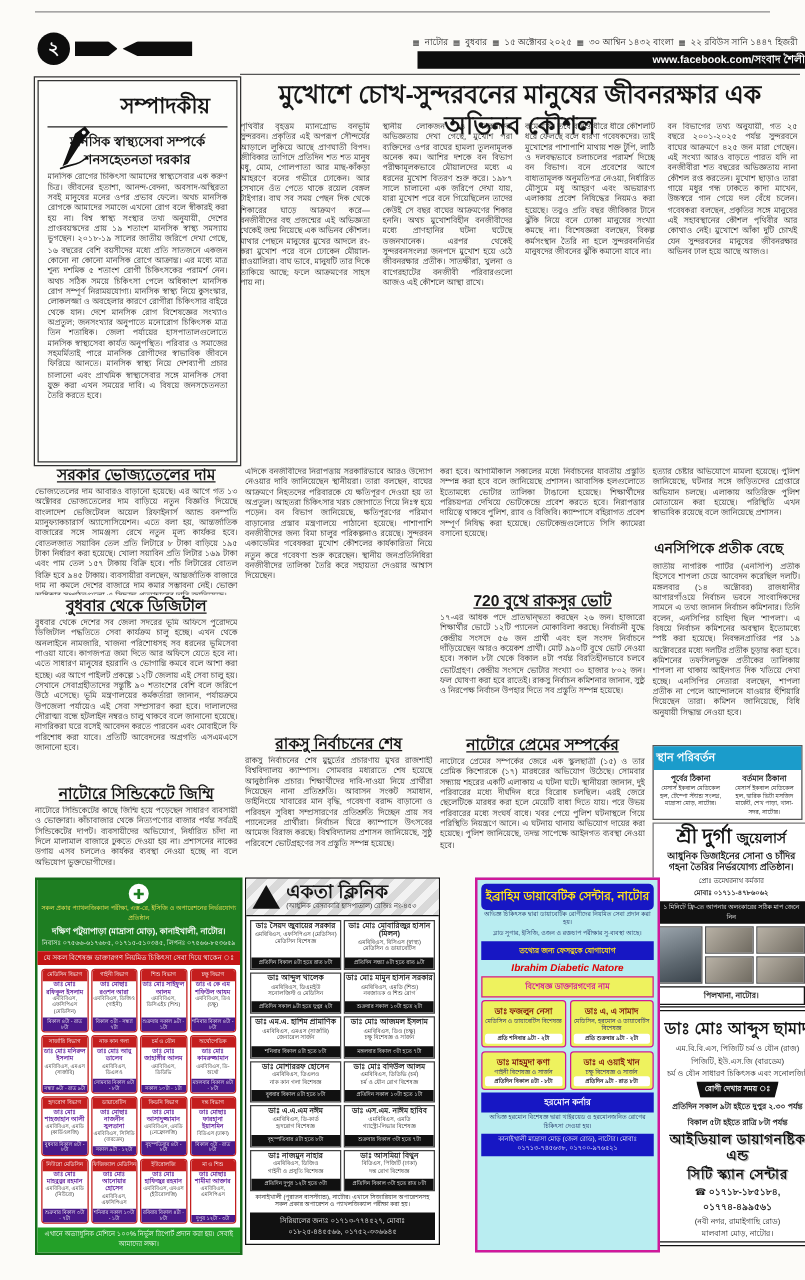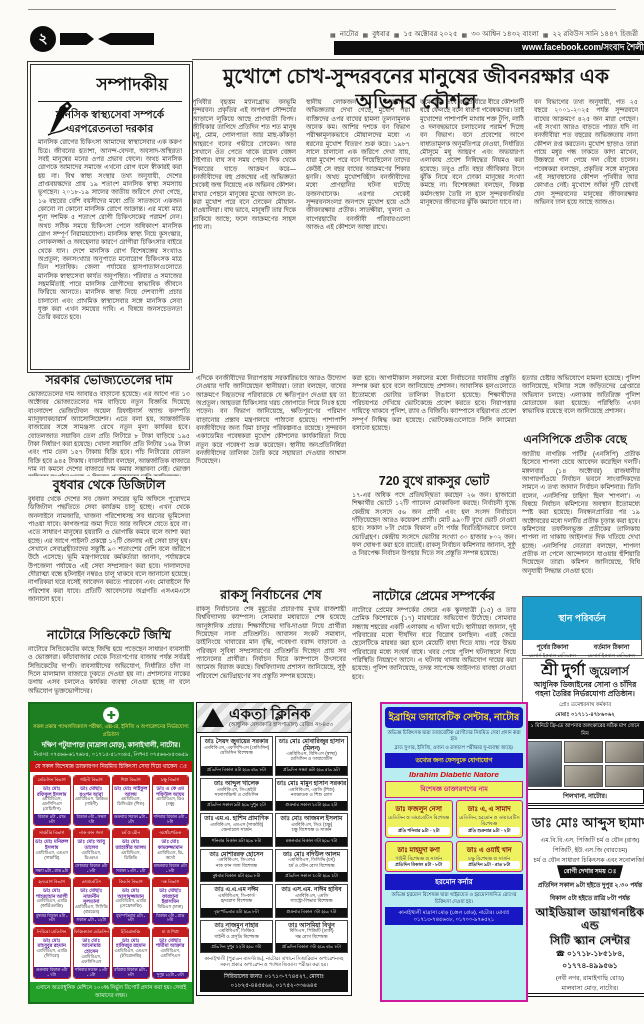--- a/index.html
+++ b/index.html
@@ -10,21 +10,21 @@
   .pagenum{width:26px;height:26px;background:#0d0d0d;border-radius:50%;color:#fff;font-weight:bold;font-size:14px;display:flex;align-items:center;justify-content:center;}
   .wedge-r{width:34px;height:12px;background:#0d0d0d;clip-path:polygon(0 0,78% 0,100% 50%,78% 100%,0 100%);}
   .wedge-l{width:56px;height:12px;background:#0d0d0d;clip-path:polygon(22% 0,100% 0,100% 100%,22% 100%,0 50%);}
   .mast-top{font-size:7px;font-weight:bold;border:1px solid #0d0d0d;padding:0 3px;background:#fff;}
   .mast{font-size:25px;font-weight:900;letter-spacing:1px;line-height:1;}
   .dateline{font-size:7px;color:#222;display:flex;gap:4px;align-items:center;justify-content:flex-end;white-space:nowrap;}
   .dl-ic{font-size:6px;color:#333;}
   .fb-bar{background:#0d0d0d;color:#fff;font-size:8.5px;font-weight:bold;display:flex;align-items:center;justify-content:flex-end;padding:0 6px;}
   
   .lead-h{font-size:20px;font-weight:900;text-align:center;line-height:1.25;}
-  .h-md{font-size:12.5px;font-weight:900;text-align:center;line-height:1.1;}
+  .h-md{font-size:12.5px;font-weight:900;text-align:center;line-height:1.1;text-decoration:underline;}
   .h-sm{font-size:11px;font-weight:900;text-align:center;line-height:1.1;}
   .bt{font-size:6.4px;line-height:1.3;text-align:justify;color:#1c1c1c;overflow:hidden;}
   
   .edi{border:1px solid #333;outline:1px solid #333;outline-offset:2px;background:#fdfdfb;padding:6px 7px;}
   .edi-title{font-size:17px;font-weight:900;text-align:right;padding-right:14px;}
   .edi-sub{font-size:10.5px;font-weight:bold;text-align:center;line-height:1.35;}
   
   .tisha{border:2px solid #176e1b;background:#fff;display:flex;flex-direction:column;}
   .t-head{background:#1e7e22;color:#fff;text-align:center;padding:3px 2px 2px;}
   .t-title{font-size:12.5px;font-weight:900;}
@@ -83,21 +83,21 @@
   
   .samad{border:4px double #111;background:#fff;padding:4px 5px;text-align:center;display:flex;flex-direction:column;gap:2px;}
   .s-title{font-size:13px;font-weight:900;}
   .s-line{font-size:6.2px;line-height:1.25;}
   .s-rib{background:#111;color:#fff;font-size:6px;font-weight:bold;padding:1px;clip-path:polygon(0 0,100% 0,95% 100%,5% 100%);margin:0 26px;}
   .s-time{font-size:6.2px;font-weight:bold;}
   .s-fancy{font-size:11px;font-weight:900;letter-spacing:.5px;color:#141414;text-shadow:1px 1px 0 #bbb;line-height:1.15;}
   .s-ph{font-size:7.4px;font-weight:900;}
   
   .notice{border:1.5px solid #555;background:#fff;display:flex;flex-direction:column;}
-  .n-head{background:#1b9ccb;color:#fff;font-size:9px;font-weight:900;text-align:center;padding:14px;}
+  .n-head{background:#1b9ccb;color:#fff;font-size:9px;font-weight:900;text-align:left;padding:2px;}
   .n-cols{display:flex;flex:1;}
   .n-col{flex:1;padding:2px 3px;}
   .n-lab{font-size:6.2px;font-weight:bold;text-align:center;}
   .n-addr{font-size:4.8px;line-height:1.3;text-align:center;}
   
   .pen{position:absolute;left:8px;top:26px;}
 </style>
 </head>
 <body>
 
@@ -141,21 +141,21 @@
     <div style="position:relative;height:36px;">
       <svg class="pen" width="34" height="40" viewBox="0 0 34 40">
         <path d="M4 36 L14 10 L22 4 L26 9 L19 17 L8 34 Z" fill="#111"></path>
         <circle cx="21" cy="9" r="1.6" fill="#fff"></circle>
         <path d="M2 38 C10 34 16 36 22 30" stroke="#111" stroke-width="1.4" fill="none"></path>
       </svg>
       <div class="edi-title">সম্পাদকীয়</div>
       <div class="rule" style="margin-top:2px;background:#222;"></div>
     </div>
     <div class="edi-sub">মানসিক স্বাস্থ্যসেবা সম্পর্কে</div>
-    <div class="edi-sub" style="margin-bottom:3px;">এরপরেতনতা দরকার</div>
+    <div class="edi-sub" style="margin-bottom:3px;">শনসহেতনতা দরকার</div>
     <div class="bt" style="height:210px;">মানসিক রোগের চিকিৎসা আমাদের স্বাস্থ্যসেবার এক করুণ চিত্র। জীবনের হতাশা, আনন্দ-বেদনা, অবসাদ-অস্থিরতা সবই মানুষের মনের ওপর প্রভাব ফেলে। অথচ মানসিক রোগকে আমাদের সমাজে এখনো রোগ বলে স্বীকারই করা হয় না। বিশ্ব স্বাস্থ্য সংস্থার তথ্য অনুযায়ী, দেশের প্রাপ্তবয়স্কদের প্রায় ১৯ শতাংশ মানসিক স্বাস্থ্য সমস্যায় ভুগছেন। ২০১৮-১৯ সালের জাতীয় জরিপে দেখা গেছে, ১৬ বছরের বেশি বয়সীদের মধ্যে প্রতি সাতজনে একজন কোনো না কোনো মানসিক রোগে আক্রান্ত। এর মধ্যে মাত্র শূন্য দশমিক ৫ শতাংশ রোগী চিকিৎসকের পরামর্শ নেন। অথচ সঠিক সময়ে চিকিৎসা পেলে অধিকাংশ মানসিক রোগ সম্পূর্ণ নিরাময়যোগ্য। মানসিক স্বাস্থ্য নিয়ে কুসংস্কার, লোকলজ্জা ও অবহেলার কারণে রোগীরা চিকিৎসার বাইরে থেকে যান। দেশে মানসিক রোগ বিশেষজ্ঞের সংখ্যাও অপ্রতুল; জনসংখ্যার অনুপাতে মনোরোগ চিকিৎসক মাত্র তিন শতাধিক। জেলা পর্যায়ের হাসপাতালগুলোতে মানসিক স্বাস্থ্যসেবা কার্যত অনুপস্থিত। পরিবার ও সমাজের সহমর্মিতাই পারে মানসিক রোগীদের স্বাভাবিক জীবনে ফিরিয়ে আনতে। মানসিক স্বাস্থ্য নিয়ে দেশব্যাপী প্রচার চালানো এবং প্রাথমিক স্বাস্থ্যসেবার সঙ্গে মানসিক সেবা যুক্ত করা এখন সময়ের দাবি। এ বিষয়ে জনসচেতনতা তৈরি করতে হবে।</div>
   </div>
 
   <div class="abs h-md" style="left:28px;top:374px;width:162px;">সরকার ভোজ্যতেলের দাম</div>
   <div class="abs bt" style="left:28px;top:390px;width:162px;height:86px;">ভোজ্যতেলের দাম আবারও বাড়ানো হয়েছে। এর আগে গত ১৩ অক্টোবর ভোজ্যতেলের দাম বাড়িয়ে নতুন বিজ্ঞপ্তি দিয়েছে বাংলাদেশ ভেজিটেবল অয়েল রিফাইনার্স অ্যান্ড বনস্পতি ম্যানুফ্যাকচারার্স অ্যাসোসিয়েশন। এতে বলা হয়, আন্তর্জাতিক বাজারের সঙ্গে সামঞ্জস্য রেখে নতুন মূল্য কার্যকর হবে। বোতলজাত সয়াবিন তেল প্রতি লিটারে ৮ টাকা বাড়িয়ে ১৯৫ টাকা নির্ধারণ করা হয়েছে। খোলা সয়াবিন প্রতি লিটার ১৬৯ টাকা এবং পাম তেল ১৫৭ টাকায় বিক্রি হবে। পাঁচ লিটারের বোতল বিক্রি হবে ৯৪৫ টাকায়। ব্যবসায়ীরা বলছেন, আন্তর্জাতিক বাজারে দাম না কমলে দেশের বাজারে দাম কমার সম্ভাবনা নেই। ভোক্তা অধিকার সংগঠনগুলো এ সিদ্ধান্ত প্রত্যাহারের দাবি জানিয়েছে।</div>
 
   <div class="abs h-md" style="left:28px;top:479px;width:162px;">বুধবার থেকে ডিজিটাল</div>
   <div class="abs bt" style="left:28px;top:495px;width:162px;height:130px;">বুধবার থেকে দেশের সব জেলা সদরের ভূমি অফিসে পুরোদমে ডিজিটাল পদ্ধতিতে সেবা কার্যক্রম চালু হচ্ছে। এখন থেকে অনলাইনে নামজারি, খাজনা পরিশোধসহ সব ধরনের ভূমিসেবা পাওয়া যাবে। কাগজপত্র জমা দিতে আর অফিসে যেতে হবে না। এতে সাধারণ মানুষের হয়রানি ও ভোগান্তি কমবে বলে আশা করা হচ্ছে। এর আগে পাইলট প্রকল্পে ১২টি জেলায় এই সেবা চালু হয়। সেখানে সেবাগ্রহীতাদের সন্তুষ্টি ৯০ শতাংশের বেশি বলে জরিপে উঠে এসেছে। ভূমি মন্ত্রণালয়ের কর্মকর্তারা জানান, পর্যায়ক্রমে উপজেলা পর্যায়েও এই সেবা সম্প্রসারণ করা হবে। দালালদের দৌরাত্ম্য বন্ধে হটলাইন নম্বরও চালু থাকবে বলে জানানো হয়েছে। নাগরিকরা ঘরে বসেই আবেদন করতে পারবেন এবং মোবাইলে ফি পরিশোধ করা যাবে। প্রতিটি আবেদনের অগ্রগতি এসএমএসে জানানো হবে।</div>
 
   <div class="abs h-md" style="left:28px;top:629px;width:162px;">নাটোরে সিন্ডিকেটে জিম্মি</div>

